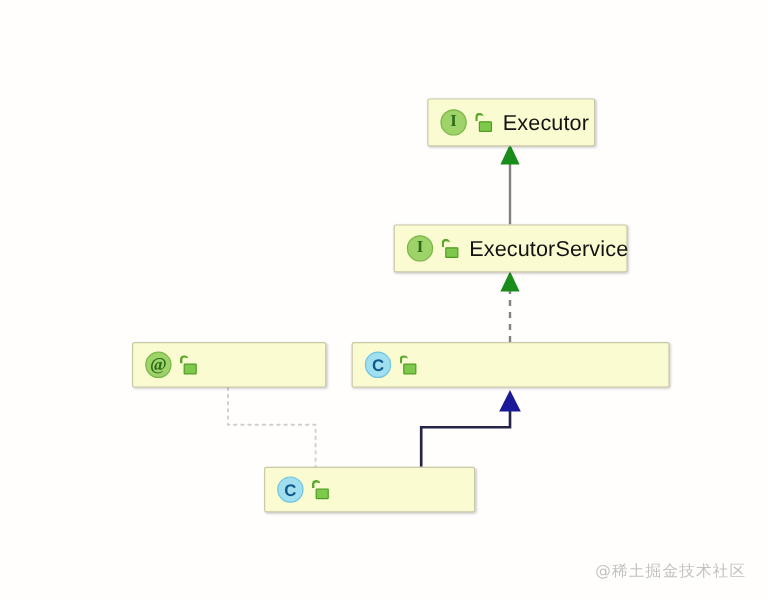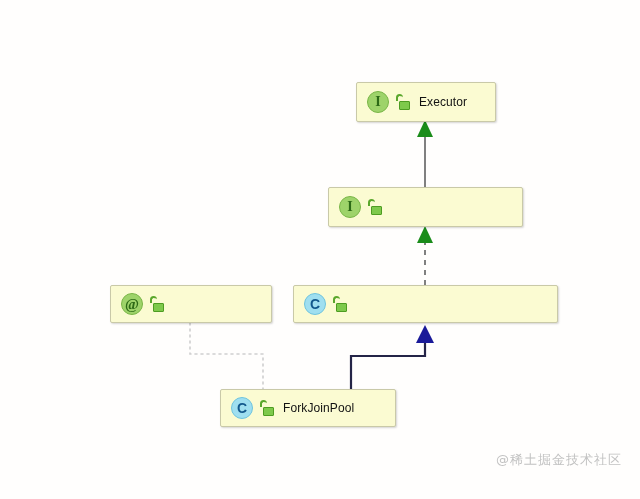--- a/index.html
+++ b/index.html
@@ -28,21 +28,21 @@
     background: #fbfbd2;
     border: 1px solid #c9c9a8;
     border-radius: 2px;
     display: flex;
     align-items: center;
     box-shadow: 1px 1px 2px rgba(0,0,0,0.17);
     padding: 0 12px 0 10px;
     z-index: 5;
   }
   .node-label {
-    font-size: 12px;
+    font-size: 18px;
     color: #121212;
     white-space: nowrap;
     letter-spacing: 0.1px;
     margin-left: 8px;
   }
   .kind-icon {
     width: 22px;
     height: 22px;
     flex: 0 0 22px;
     position: relative;
@@ -105,21 +105,21 @@
     height: 7px;
     border: 2px solid #5aa72c;
     border-bottom: none;
     border-right: none;
     border-radius: 4px 4px 0 0;
     box-sizing: border-box;
   }
   .watermark {
     position: absolute;
     right: 18px;
-    bottom: 30px;
+    bottom: 14px;
     font-size: 13px;
     color: #c2c2c2;
     font-family: "DejaVu Sans", sans-serif;
     white-space: nowrap;
     letter-spacing: 1px;
   }
 </style>
 </head>
 <body>
 
@@ -161,20 +161,21 @@
 
   <div class="node" style="left:328px; top:187px; width:195px; height:40px;">
     <span class="kind-icon iface">
       <span class="disc"></span>
       <span class="glyph">I</span>
     </span>
     <span class="lock-icon">
       <span class="shackle"></span>
         <span class="body"></span>
     </span>
+    <span class="node-label">ExecutorService</span>
   </div>
 
   <div class="node" style="left:110px; top:285px; width:162px; height:38px;">
     <span class="kind-icon anno">
       <span class="disc"></span>
       <span class="glyph">@</span>
     </span>
     <span class="lock-icon">
       <span class="shackle"></span>
         <span class="body"></span>
@@ -194,18 +195,17 @@
 
   <div class="node" style="left:220px; top:389px; width:176px; height:38px;">
     <span class="kind-icon cls">
       <span class="disc"></span>
       <span class="glyph">C</span>
     </span>
     <span class="lock-icon">
       <span class="shackle"></span>
         <span class="body"></span>
     </span>
-    <span class="node-label">ForkJoinPool</span>
   </div>
 
   <div class="watermark">@稀土掘金技术社区</div>
 
 </div>
 
 </body></html>

